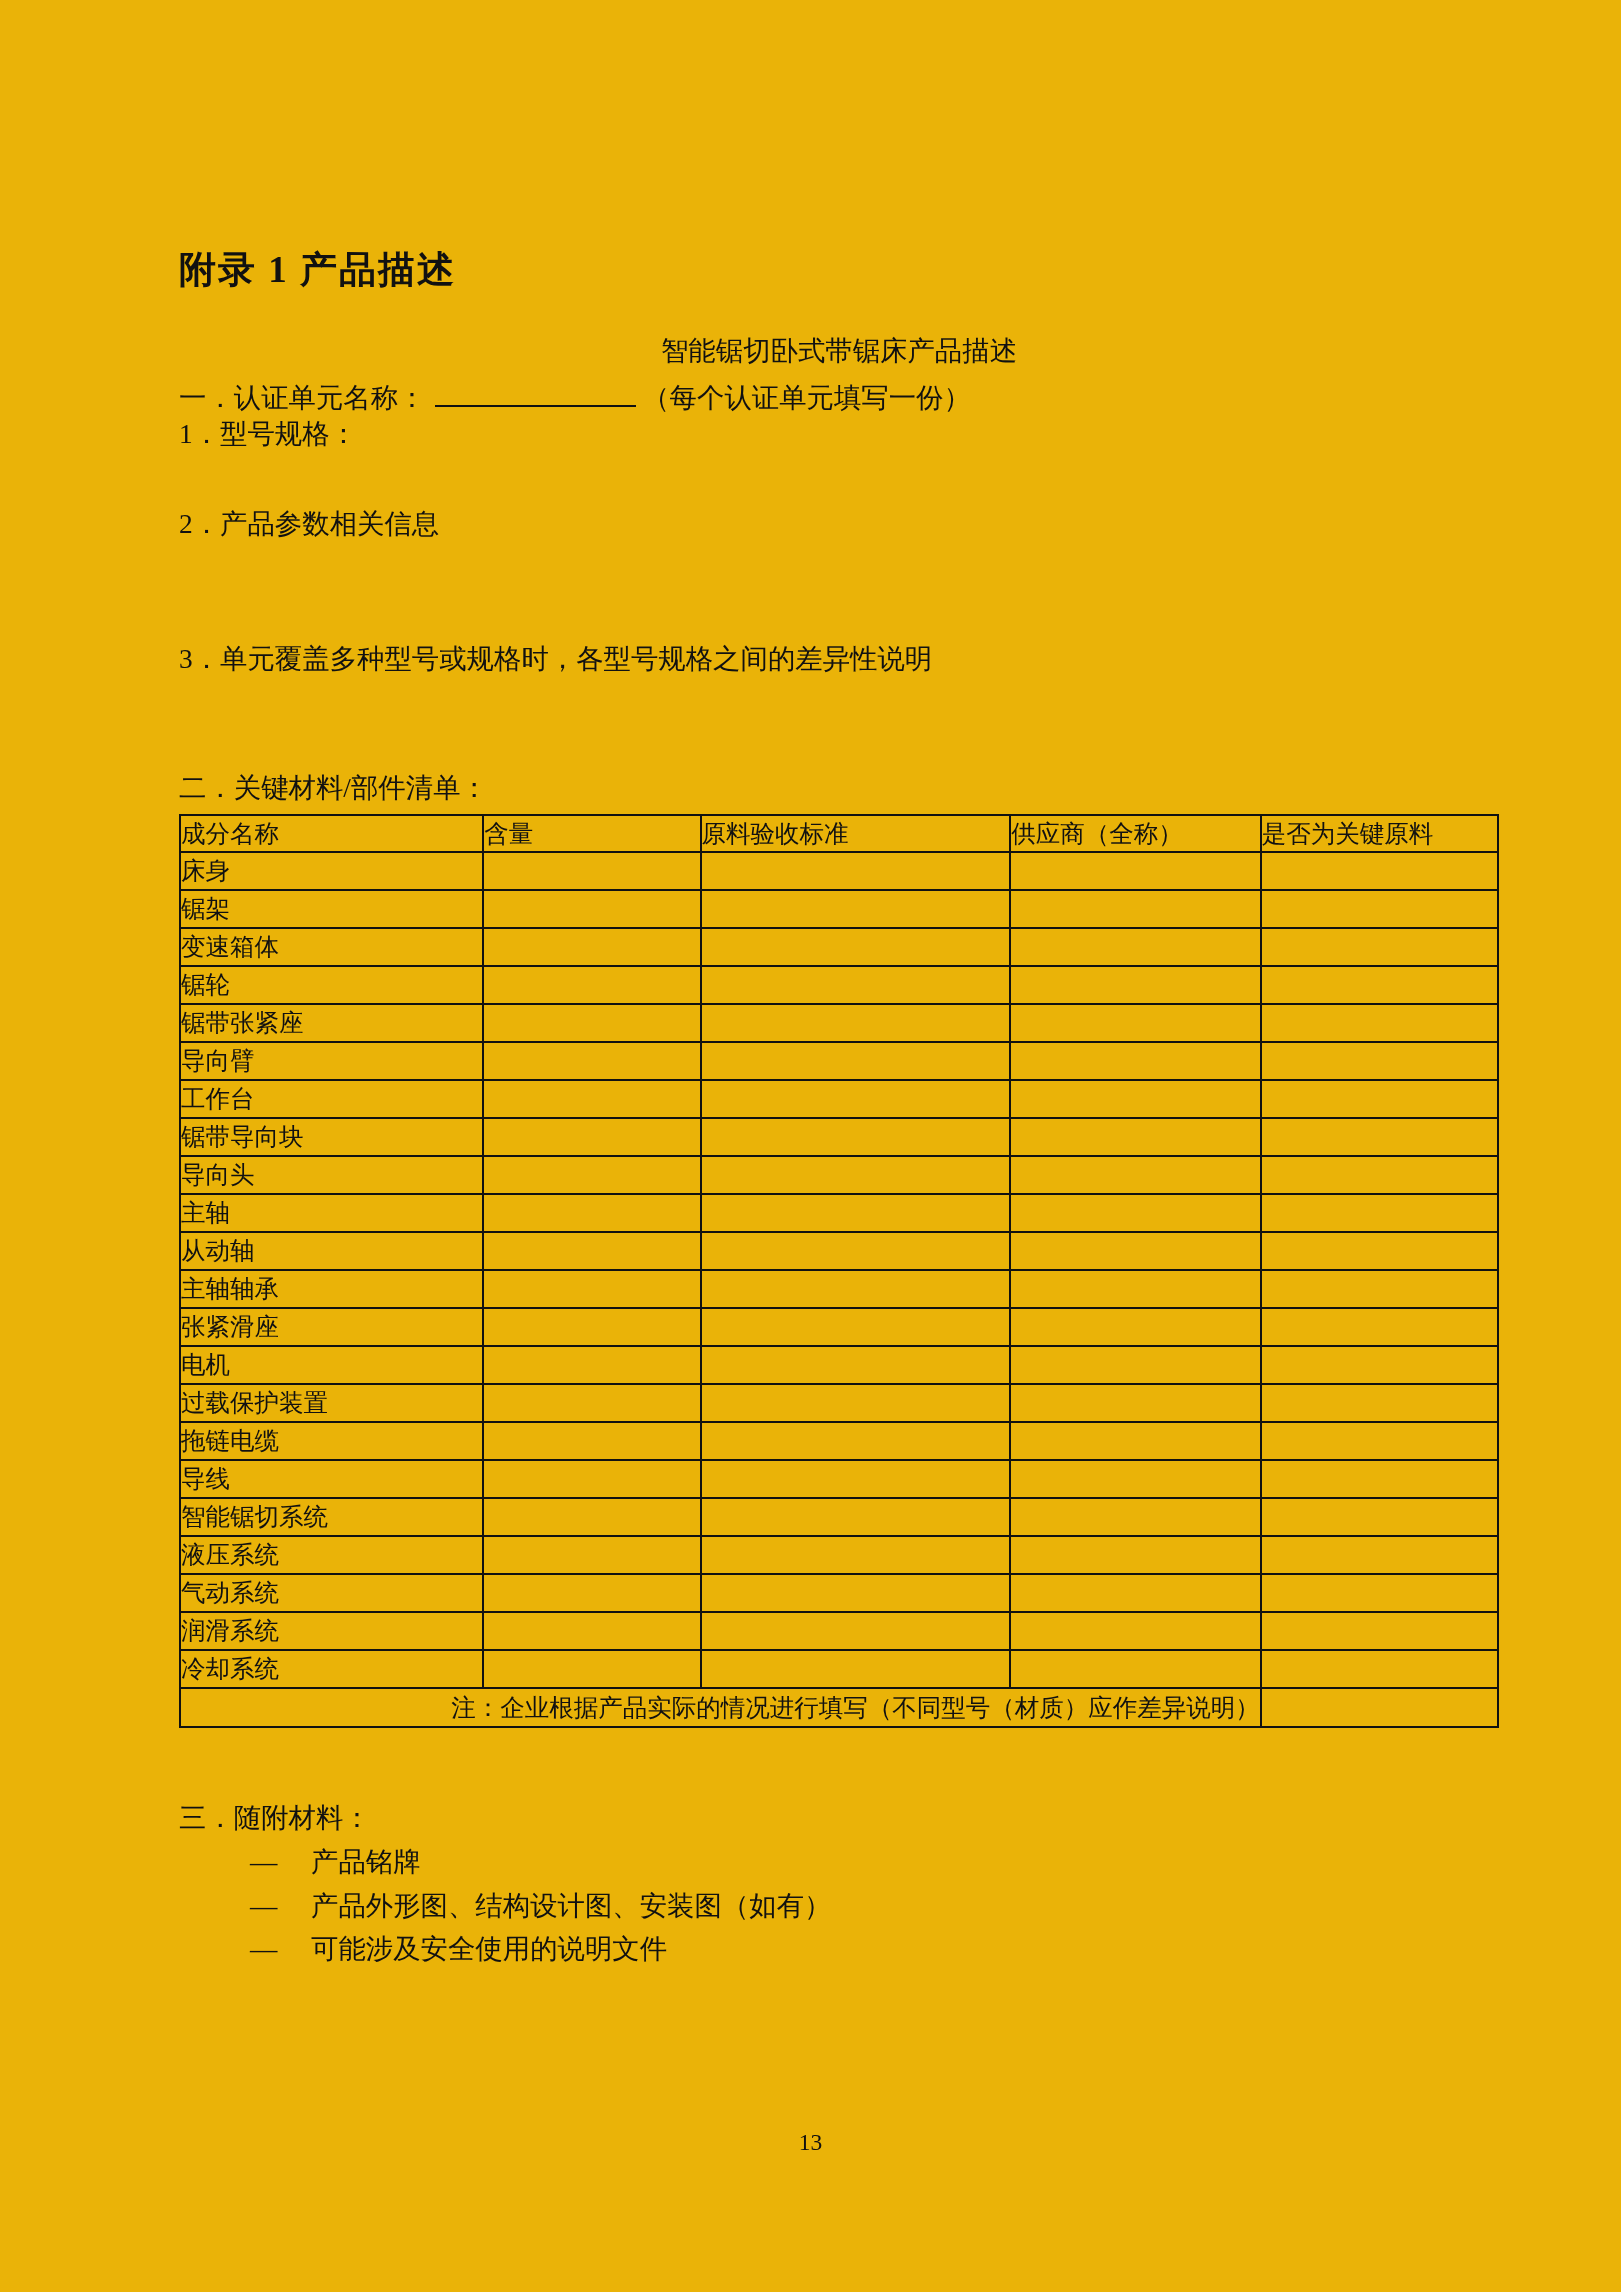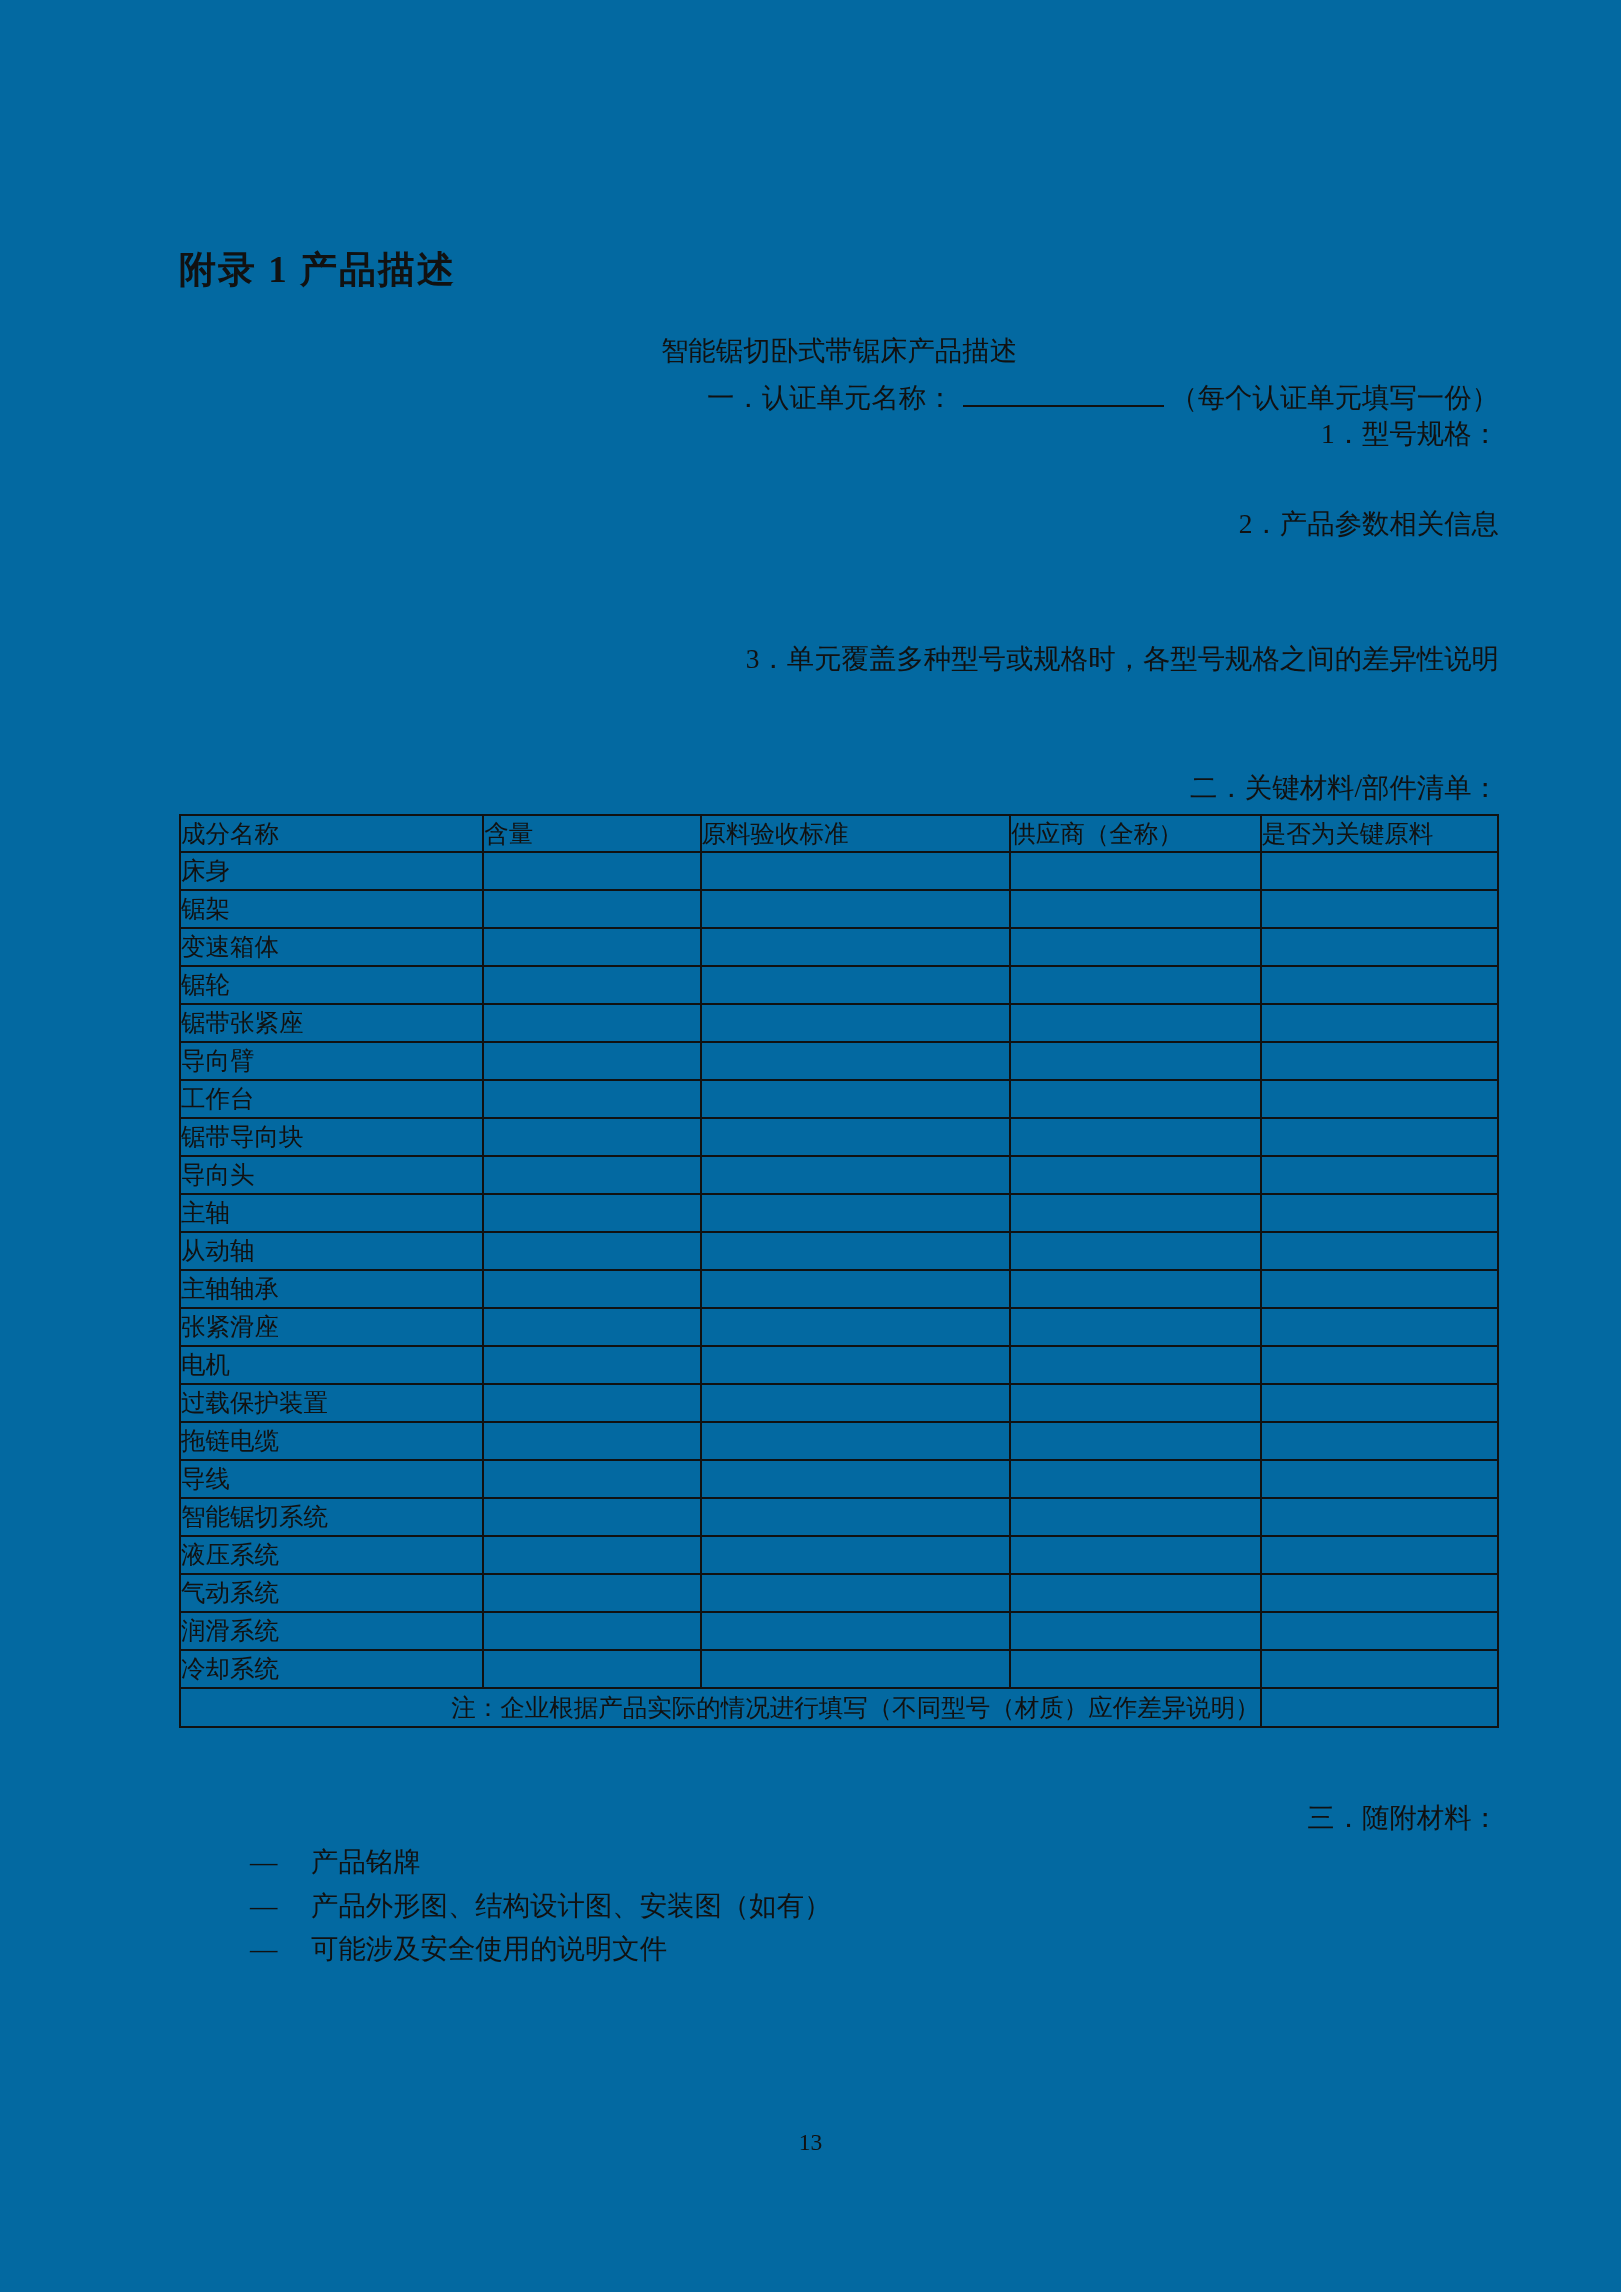--- a/index.html
+++ b/index.html
@@ -5,21 +5,21 @@
   html, body {
     margin: 0;
     padding: 0;
     background: #9a9a9a;
   }
   .page {
     position: relative;
     width: 1621px;
     height: 2293px;
     margin: 0 auto;
-    background: #0369a1;
+    background: #eab308;
     color: #111111;
     font-family: "Liberation Serif", "DejaVu Serif", serif;
     overflow: hidden;
     box-sizing: border-box;
     padding: 247px 122px 0 179px;
   }
   .doc-title {
     font-size: 37px;
     font-weight: bold;
     line-height: 45px;
@@ -27,21 +27,20 @@
   }
   .centered-heading {
     margin-top: 43px;
     text-align: center;
     font-size: 27.4px;
     line-height: 33px;
   }
   .body-line {
     font-size: 27.4px;
     line-height: 33px;
-    text-align: right;
   }
   .line-unit-name { margin-top: 9.8px; }
   .line-model { margin-top: 3px; }
   .line-params { margin-top: 57px; }
   .line-diff { margin-top: 102px; }
   .line-table-heading { margin-top: 96px; }
   .blank-line {
     display: inline-block;
     width: 201px;
     height: 27.4px;

